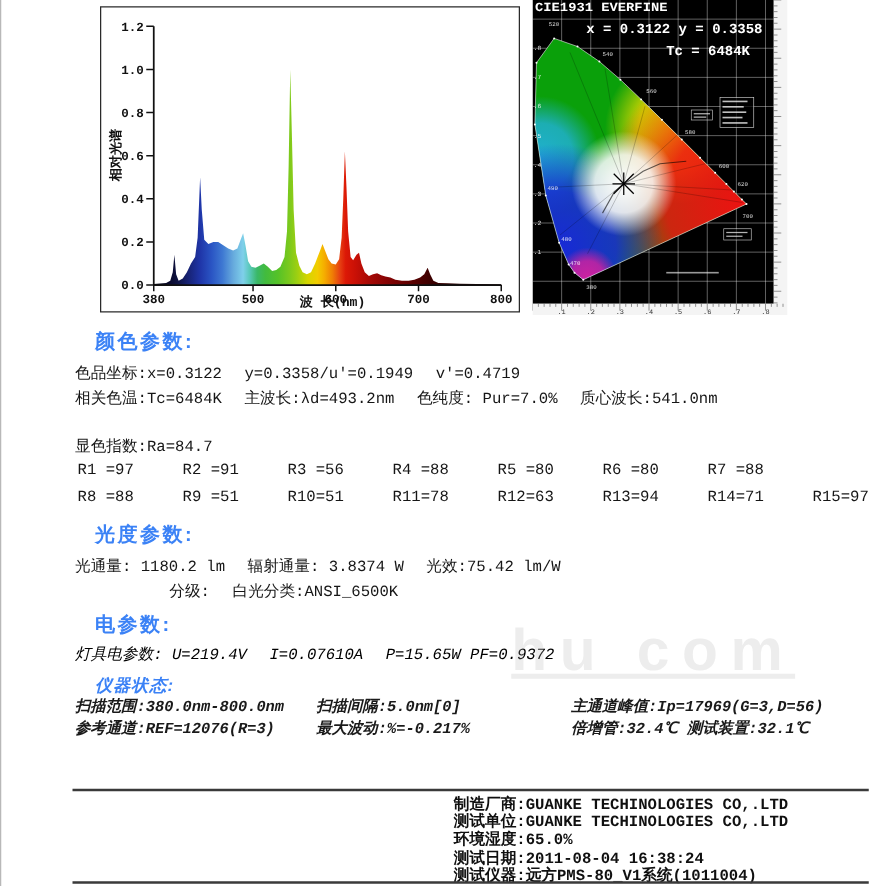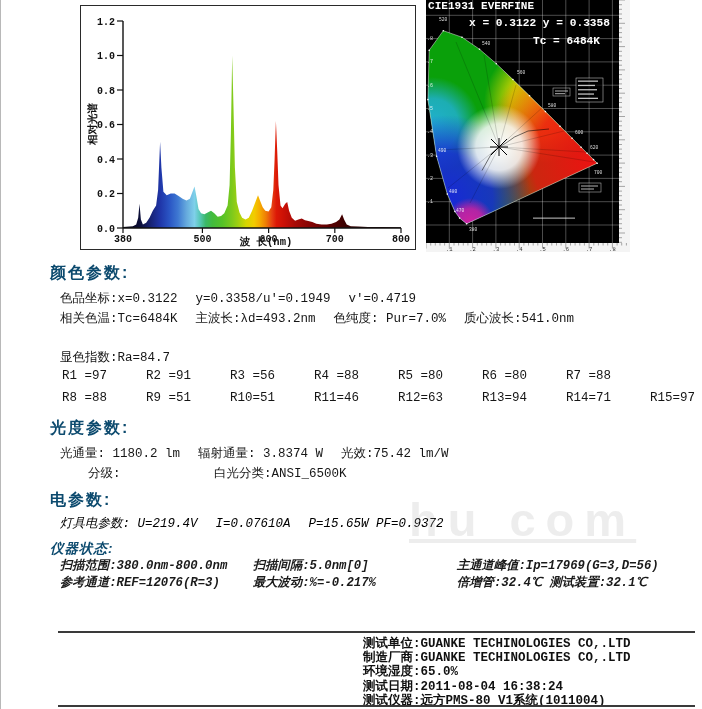--- a/index.html
+++ b/index.html
@@ -1,24 +1,24 @@
 <!DOCTYPE html>
 <html><head>
 <meta charset="utf-8">
 <style>
   html,body{margin:0;padding:0;background:#fff;}
   .page{position:relative;width:702px;height:709px;background:#ffffff;overflow:hidden;
         font-family:"Liberation Mono","DejaVu Sans Mono",monospace;color:#111;
         border-left:1px solid #b8b8b8;box-sizing:border-box;}
   .spec-box{position:absolute;left:79px;top:5px;width:334px;height:243px;border:1px solid #2a2a2a;background:#fff;}
   .cie-box{position:absolute;left:425px;top:0px;width:204px;height:252px;}
-  .sec-header{position:absolute;left:49px;font-size:16px;font-weight:bold;letter-spacing:2px;color:#0c4a6e;
+  .sec-header{position:absolute;left:75px;font-size:16px;font-weight:bold;letter-spacing:2px;color:#3b82f6;
               font-family:"Liberation Sans","DejaVu Sans",sans-serif;}
   .sec-header.it{font-style:italic;font-size:13.5px;letter-spacing:1px;}
-  .pline{position:absolute;left:59px;white-space:nowrap;font-size:12.5px;color:#161616;}
+  .pline{position:absolute;left:59px;white-space:nowrap;font-size:12.5px;color:#161616;text-align:right;}
   .pline span{display:inline-block;margin-right:18px;}
   .pline.faint{color:#000000;font-style:italic;}
   .cri{position:absolute;left:61px;display:grid;grid-template-columns:repeat(8,84px);font-size:12.5px;color:#161616;}
   .instr{position:absolute;left:59px;width:640px;font-style:italic;font-size:12.3px;color:#1a1a1a;font-weight:600;}
   .instr span{position:absolute;white-space:nowrap;}
   .rule{position:absolute;left:57px;width:637px;height:2px;background:#3a3a3a;}
   .ftcol{position:absolute;font-size:12.5px;font-weight:600;color:#101010;line-height:14.2px;white-space:nowrap;}
   .watermark{position:absolute;left:408px;top:492px;font-family:"Liberation Sans","DejaVu Sans",sans-serif;
              font-size:47px;font-weight:bold;letter-spacing:10px;color:rgba(175,175,175,0.22);text-decoration:underline;}
   svg text{font-family:"Liberation Mono","DejaVu Sans Mono",monospace;}
@@ -352,51 +352,51 @@
       <span>R3 =56</span>
       <span>R4 =88</span>
       <span>R5 =80</span>
       <span>R6 =80</span>
       <span>R7 =88</span>
     </div>
   <div class="cri" id="cri-row2" style="top:391px">
       <span>R8 =88</span>
       <span>R9 =51</span>
       <span>R10=51</span>
-      <span>R11=46</span>
+      <span>R11=78</span>
       <span>R12=63</span>
       <span>R13=94</span>
       <span>R14=71</span>
       <span>R15=97</span>
     </div>
 
   <div class="sec-header" style="top:418px">光度参数:</div>
   <div class="pline" id="ph-l0" style="top:445px"><span>光通量: 1180.2 lm</span><span>辐射通量: 3.8374 W</span><span>光效:75.42 lm/W</span></div>
-  <div class="pline" id="ph-l1" style="top:465px"><span style="min-width: 108px; margin-left: 28px;">分级:</span><span>白光分类:ANSI_6500K</span></div>
+  <div class="pline" id="ph-l1" style="top:465px"><span style="min-width: 108px;">分级:</span><span>白光分类:ANSI_6500K</span></div>
 
   <div class="sec-header" style="top:490px">电参数:</div>
   <div class="pline faint" id="el-l0" style="top:515px"><span>灯具电参数: U=219.4V</span><span>I=0.07610A</span><span>P=15.65W PF=0.9372</span></div>
 
   <div class="watermark">hu com</div>
 
   <div class="sec-header it" style="top:540px">仪器状态:</div>
   <div class="instr" id="in-r0" style="top:557px;height:15px">
       <span style="left: 0px;">扫描范围:380.0nm-800.0nm</span>
       <span style="left: 193px;">扫描间隔:5.0nm[0]</span>
       <span style="left: 397px;">主通道峰值:Ip=17969(G=3,D=56)</span>
     </div>
   <div class="instr" id="in-r1" style="top:574px;height:15px">
       <span style="left: 0px;">参考通道:REF=12076(R=3)</span>
       <span style="left: 193px;">最大波动:%=-0.217%</span>
       <span style="left: 397px;">倍增管:32.4℃ 测试装置:32.1℃</span>
     </div>
 
   <div class="rule" style="top:631px"></div>
   <div class="ftcol" id="ft-right" style="left:362px;top:637px">
+      <div>制造厂商:GUANKE TECHINOLOGIES CO,.LTD</div>
       <div>测试单位:GUANKE TECHINOLOGIES CO,.LTD</div>
-      <div>制造厂商:GUANKE TECHINOLOGIES CO,.LTD</div>
       <div>环境湿度:65.0%</div>
       <div>测试日期:2011-08-04 16:38:24</div>
       <div>测试仪器:远方PMS-80_V1系统(1011004)</div>
     </div>
   <div class="rule" style="top:705px"></div>
 
 </div>
 
 </body></html>

